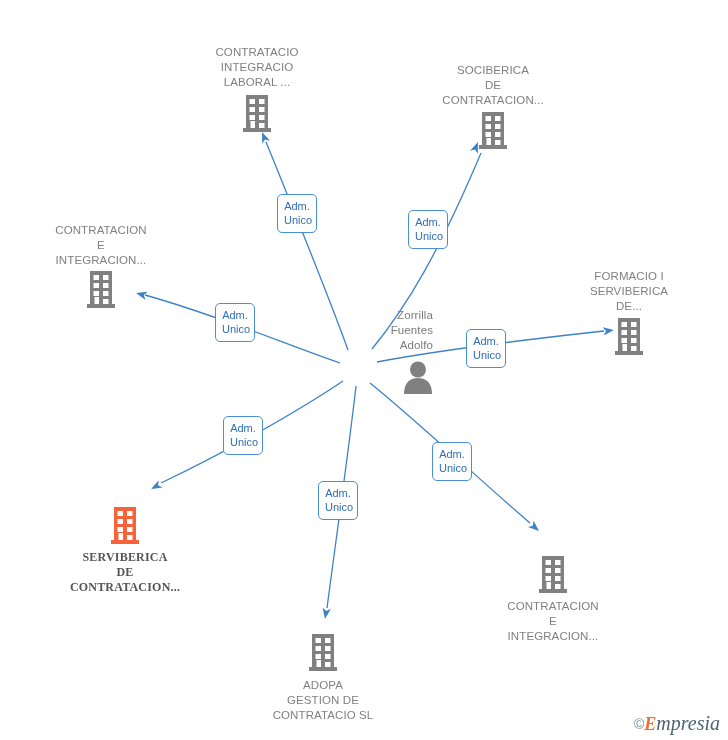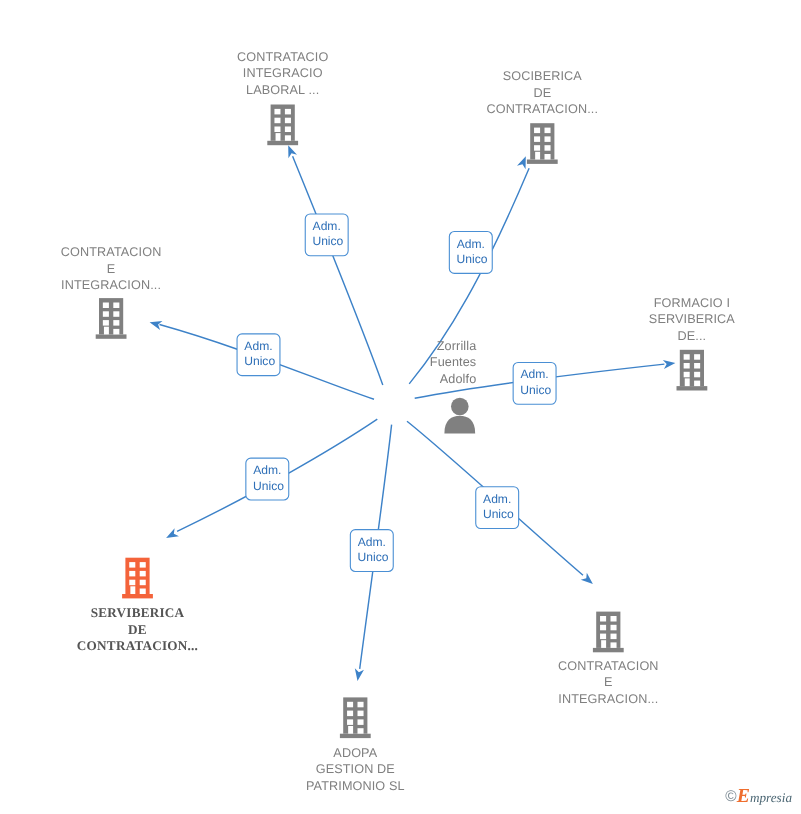--- a/index.html
+++ b/index.html
@@ -95,21 +95,21 @@
   }
   #watermark .brand-e {
     color: #ef6e2e;
     font-style: italic;
     font-size: 18px;
     font-weight: bold;
   }
   #watermark .brand-rest {
     color: #4a6572;
     font-style: italic;
-    font-size: 12px;
+    font-size: 20px;
   }
 </style>
 </head>
 <body>
 
 <div id="graph-canvas">
 
   <svg id="edge-layer" viewBox="0 0 728 740" width="728" height="740">
       <path d="M 348 350 C 330 300 310 250 266 142" fill="none" stroke="#3d82c8" stroke-width="1.3"></path>
       <path d="M0 0 L-11 4.2 L-8 0 L-11 -4.2 Z" fill="#3d82c8" transform="translate(262,132) rotate(248)"></path>
@@ -233,21 +233,21 @@
             <rect x="17" y="13" width="5.5" height="5" fill="#ffffff"></rect>
             <rect x="7.5" y="21" width="5.5" height="5" fill="#ffffff"></rect>
             <rect x="17" y="21" width="5.5" height="5" fill="#ffffff"></rect>
             <rect x="8.5" y="27" width="4.5" height="7" fill="#ffffff"></rect>
             <rect x="17" y="29" width="5.5" height="5" fill="#ffffff"></rect>
           </svg></span>
       </div>
       <div class="node" style="left: 323px; top: 665px;">
         <span class="node-label below">ADOPA
 GESTION DE
-PATRIMONIO  SL</span>
+CONTRATACIO  SL</span>
       </div>
       <div class="node" style="left: 553px; top: 543px;">
         <span class="icon-wrap"><svg width="30" height="40" viewBox="0 0 30 40" xmlns="http://www.w3.org/2000/svg">
             <rect x="4" y="1" width="22" height="33" fill="#808080"></rect>
             <rect x="1" y="34" width="28" height="4" fill="#808080"></rect>
             <rect x="7.5" y="5" width="5.5" height="5" fill="#ffffff"></rect>
             <rect x="17" y="5" width="5.5" height="5" fill="#ffffff"></rect>
             <rect x="7.5" y="13" width="5.5" height="5" fill="#ffffff"></rect>
             <rect x="17" y="13" width="5.5" height="5" fill="#ffffff"></rect>
             <rect x="7.5" y="21" width="5.5" height="5" fill="#ffffff"></rect>

